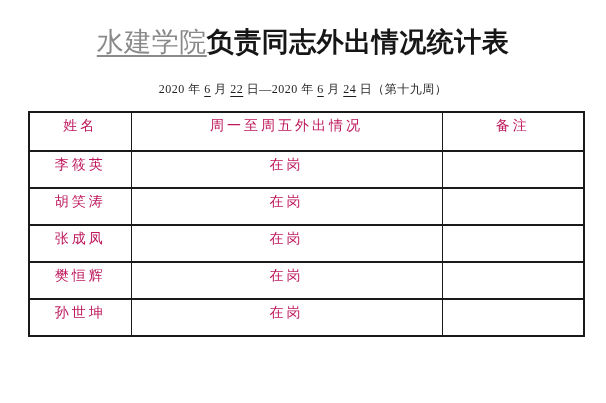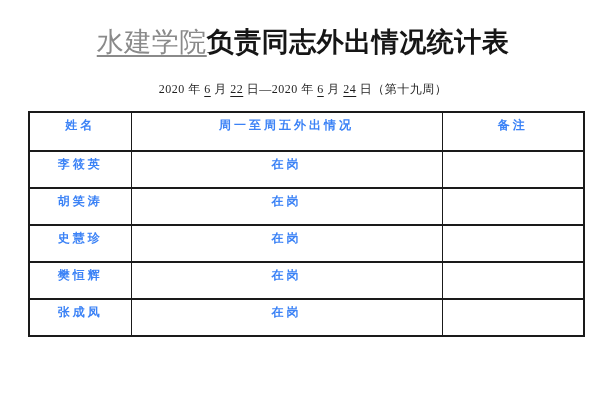--- a/index.html
+++ b/index.html
@@ -55,24 +55,24 @@
     table-layout: fixed;
   }
   .status-table th,
   .status-table td {
     border-style: solid;
     border-color: #1a1a1a;
     border-width: 2px 1px;
     vertical-align: top;
     text-align: center;
     padding: 4px 2px 2px 2px;
-    font-size: 12px;
+    font-size: 14px;
     letter-spacing: 3px;
-    color: #3b82f6;
-    font-weight: bold;
+    color: #be185d;
+    font-weight: normal;
     overflow: hidden;
     white-space: nowrap;
   }
   .status-table th { height: 31px; }
   .status-table td { height: 29px; }
   .status-table th:first-child,
   .status-table td:first-child { border-left-width: 2px; }
   .status-table th:last-child,
   .status-table td:last-child { border-right-width: 2px; margin-left: 48px; }
 </style>
@@ -103,30 +103,30 @@
           <td>李筱英</td>
           <td>在岗</td>
           <td></td>
         </tr>
         <tr>
           <td>胡笑涛</td>
           <td>在岗</td>
           <td></td>
         </tr>
         <tr>
-          <td>史慧珍</td>
+          <td>张成凤</td>
           <td>在岗</td>
           <td></td>
         </tr>
         <tr>
           <td>樊恒辉</td>
           <td>在岗</td>
           <td></td>
         </tr>
         <tr>
-          <td>张成凤</td>
+          <td>孙世坤</td>
           <td>在岗</td>
           <td></td>
         </tr>
       </tbody>
   </table>
 
 </div>
 
 </body></html>

